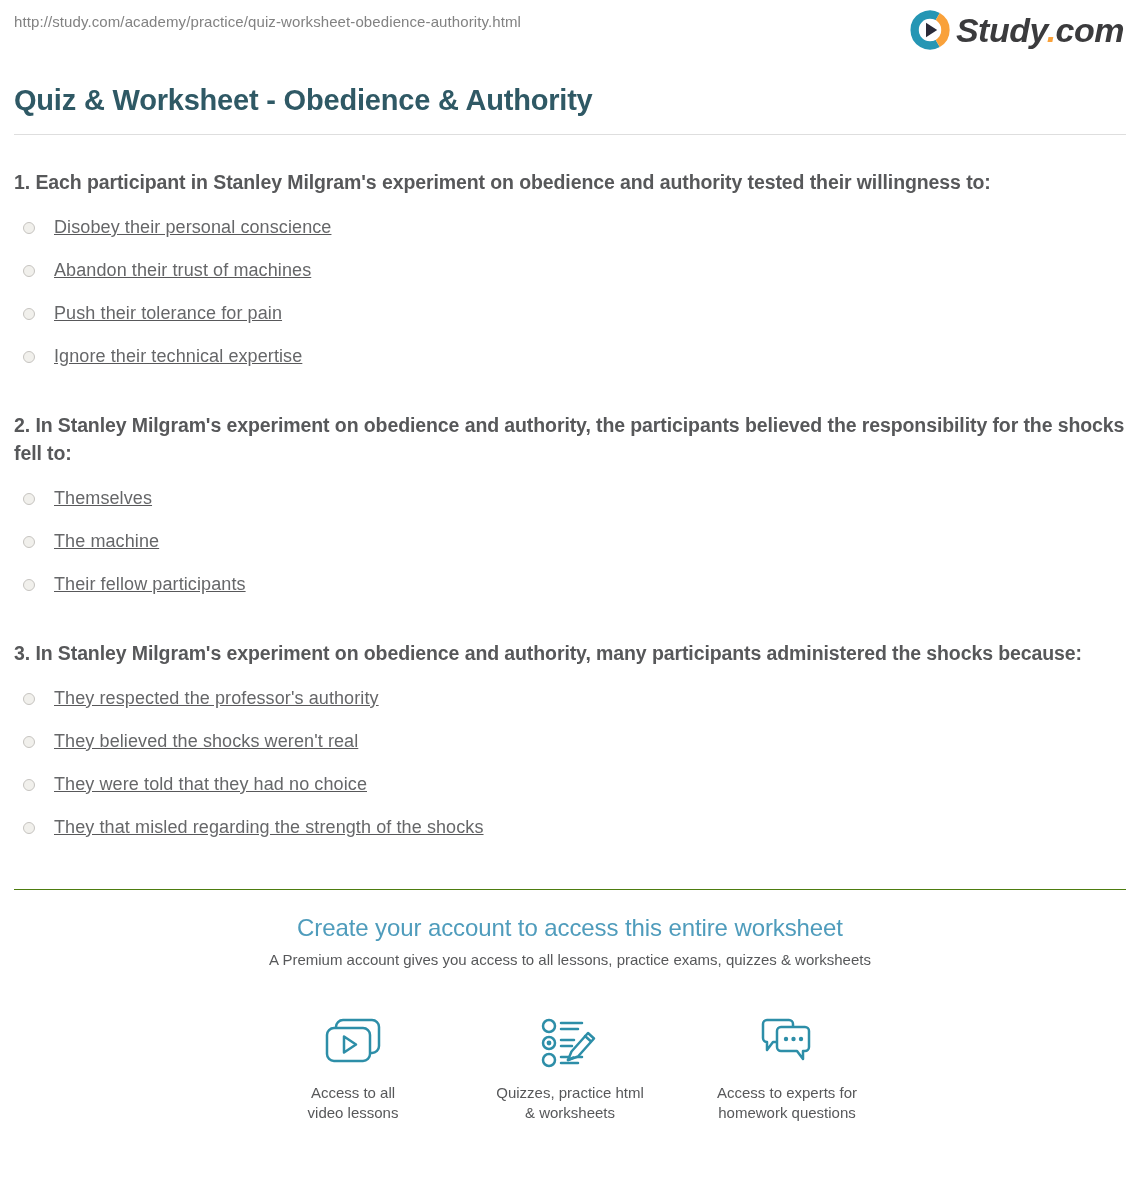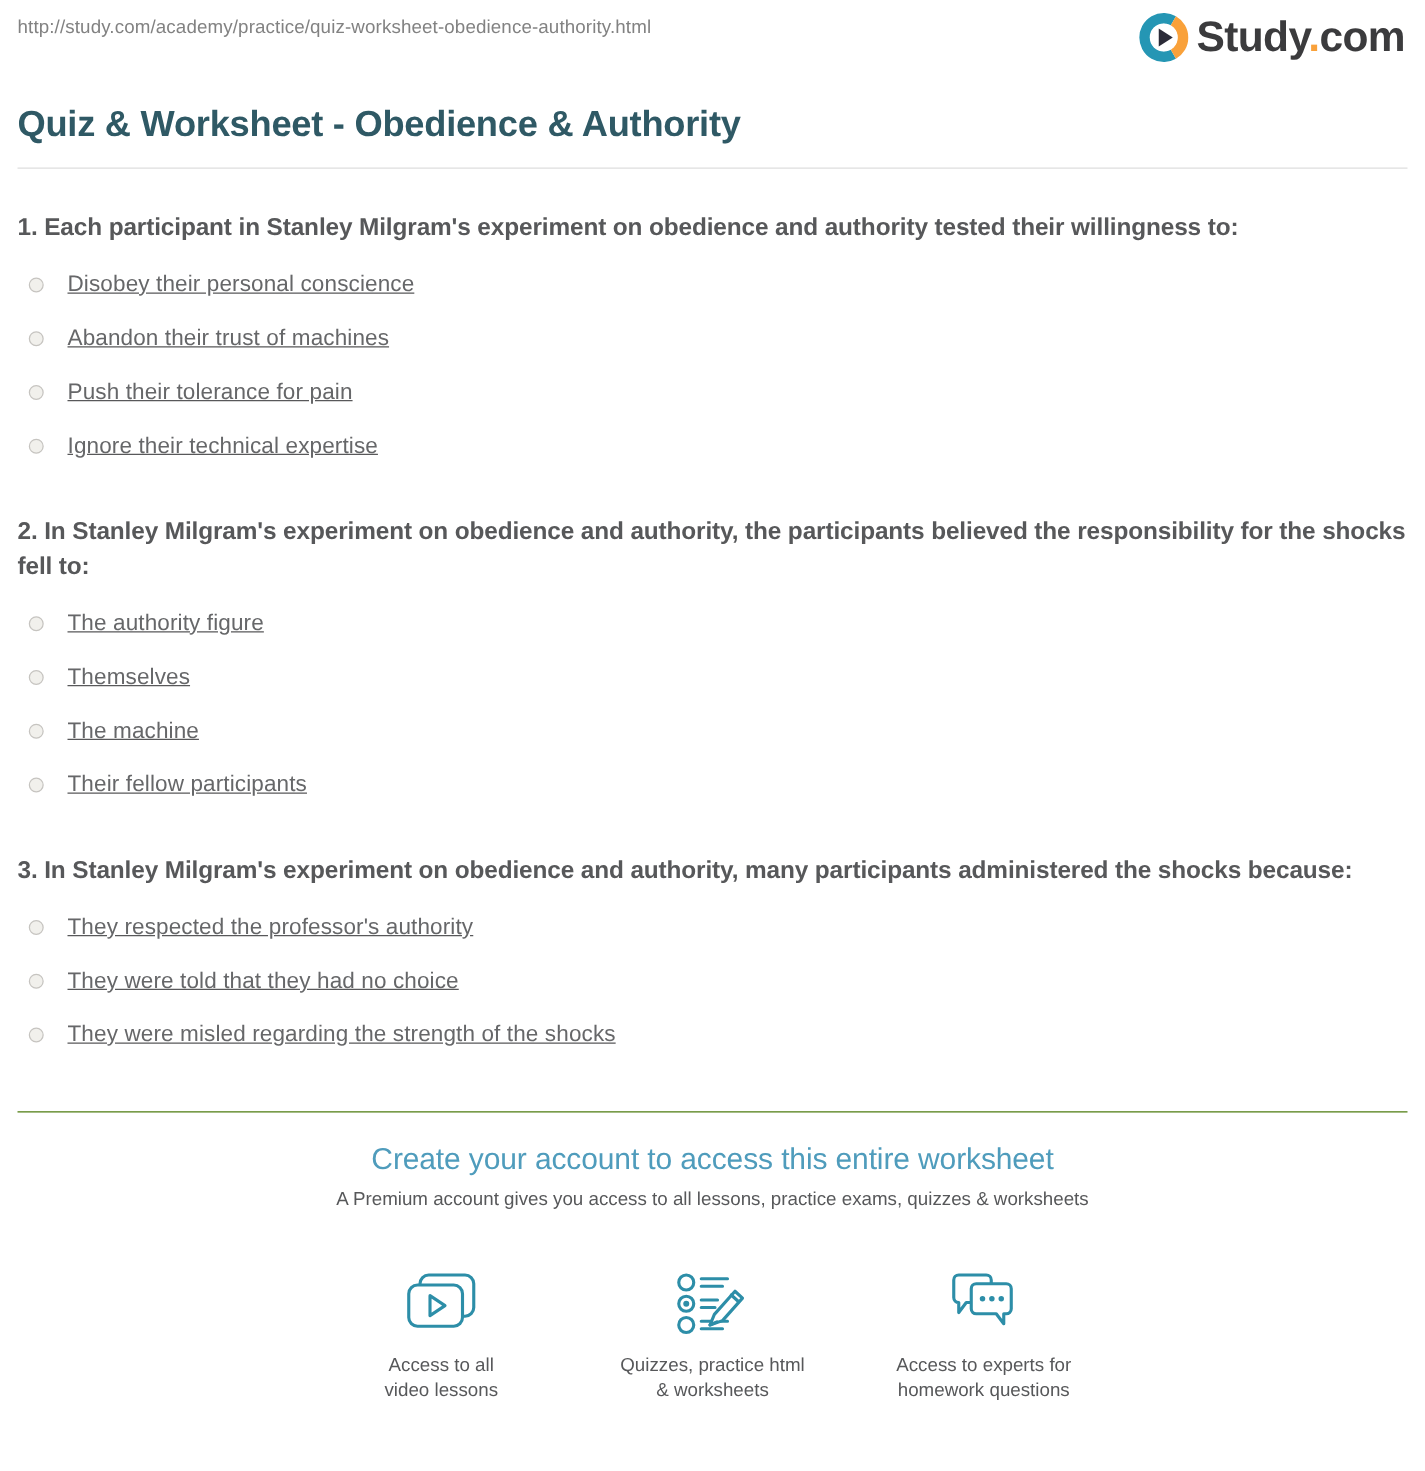--- a/index.html
+++ b/index.html
@@ -26,20 +26,21 @@
     color: #828282;
     padding-top: 3px;
     letter-spacing: 0.1px;
   }
   .logo {
     display: flex;
     align-items: flex-start;
     gap: 6px;
     text-decoration: none;
     cursor: pointer;
+    font-style: italic;
   }
   .logo-text {
     font-size: 34px;
     font-weight: 700;
     color: #3b3b3d;
     letter-spacing: -0.5px;
     line-height: 40px;
   }
   .logo-text .dot { color: #f9a13a; }
 
@@ -173,24 +174,20 @@
         <span class="option-label">Ignore their technical expertise</span>
       </div>
     </div>
   </div>
 
   <div class="question">
     <div class="question-text">2. In Stanley Milgram's experiment on obedience and authority, the participants believed the responsibility for the shocks fell to:</div>
     <div class="options">
       <div class="option">
         <span class="radio"></span>
-        <span class="option-label">The authority figure</span>
-      </div>
-      <div class="option">
-        <span class="radio"></span>
         <span class="option-label">Themselves</span>
       </div>
       <div class="option">
         <span class="radio"></span>
         <span class="option-label">The machine</span>
       </div>
       <div class="option">
         <span class="radio"></span>
         <span class="option-label">Their fellow participants</span>
       </div>
@@ -199,25 +196,29 @@
 
   <div class="question">
     <div class="question-text">3. In Stanley Milgram's experiment on obedience and authority, many participants administered the shocks because:</div>
     <div class="options">
       <div class="option">
         <span class="radio"></span>
         <span class="option-label">They respected the professor's authority</span>
       </div>
       <div class="option">
         <span class="radio"></span>
+        <span class="option-label">They believed the shocks weren't real</span>
+      </div>
+      <div class="option">
+        <span class="radio"></span>
         <span class="option-label">They were told that they had no choice</span>
       </div>
       <div class="option">
         <span class="radio"></span>
-        <span class="option-label">They were misled regarding the strength of the shocks</span>
+        <span class="option-label">They that misled regarding the strength of the shocks</span>
       </div>
     </div>
   </div>
 
 </div>
 
 <div class="cta-section">
   <a class="cta-title">Create your account to access this entire worksheet</a>
   <div class="cta-subtitle">A Premium account gives you access to all lessons, practice exams, quizzes &amp; worksheets</div>
 

